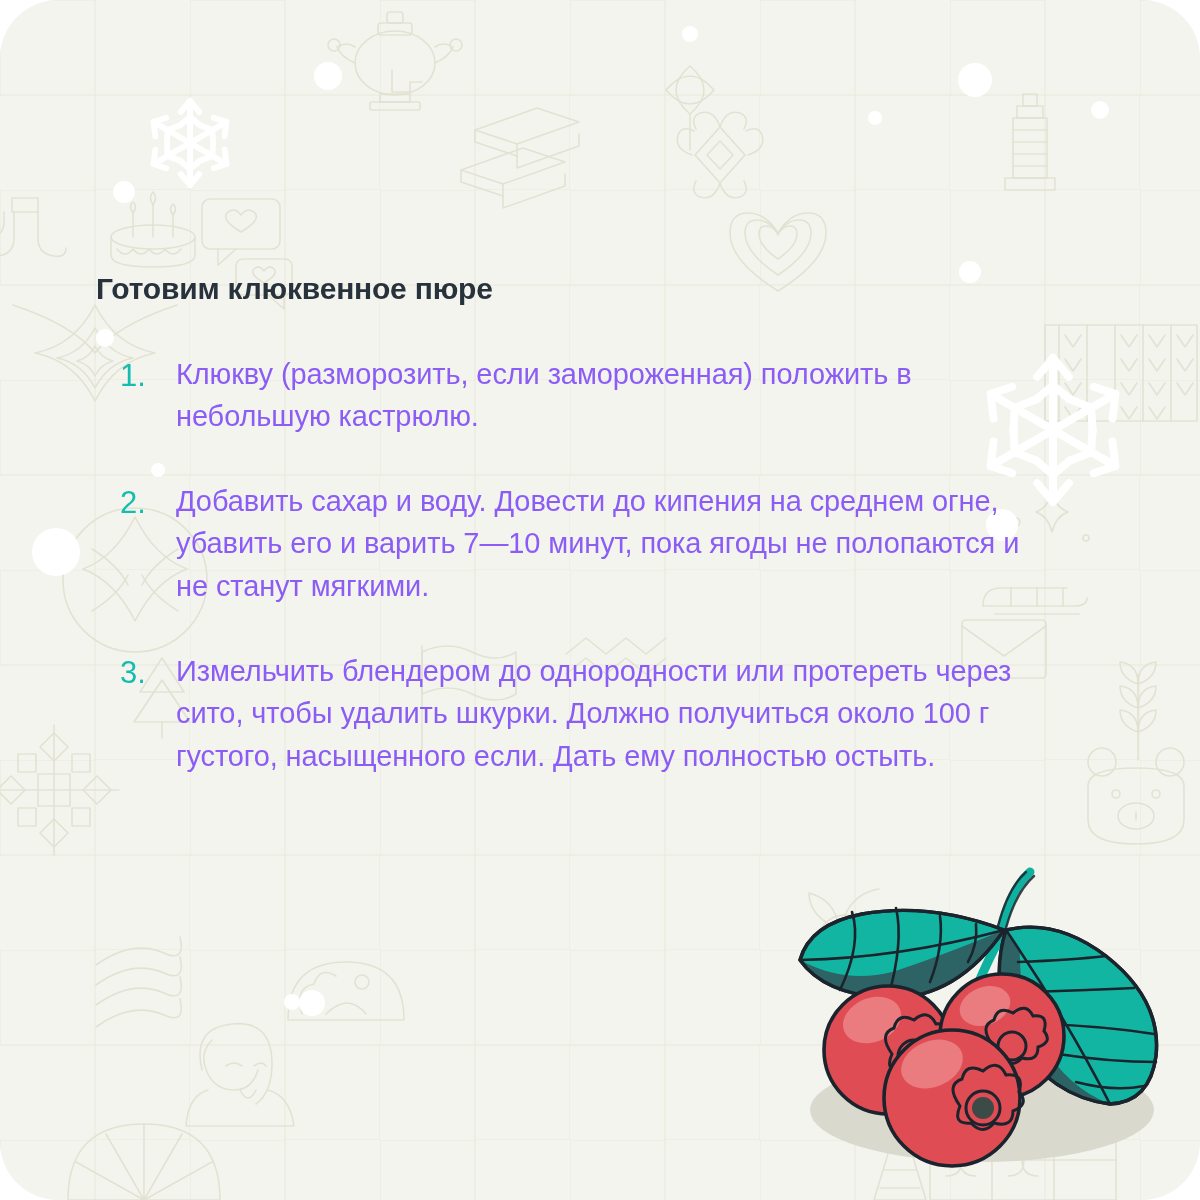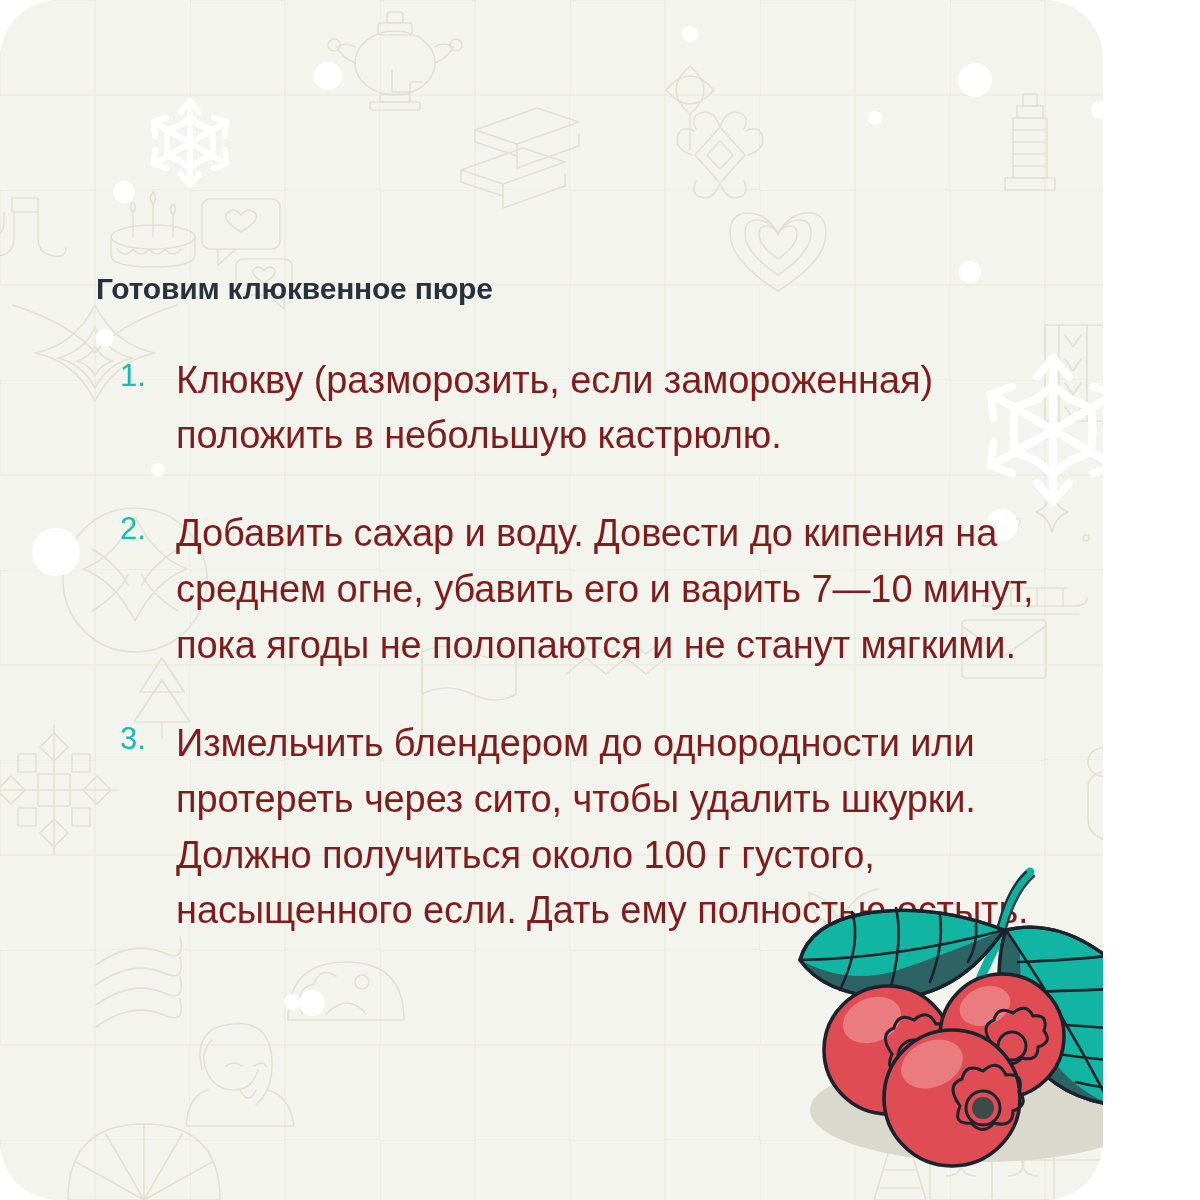--- a/index.html
+++ b/index.html
@@ -9,21 +9,21 @@
   }
   body {
     width: 1200px;
     height: 1200px;
     overflow: hidden;
     font-family: "Liberation Sans", "DejaVu Sans", sans-serif;
   }
 
   #card {
     position: relative;
-    width: 1103px;
+    width: 1200px;
     height: 1200px;
     background: #f4f4ee;
     border-radius: 58px;
     overflow: hidden;
     box-sizing: border-box;
   }
 
   
   .bg-layer {
     position: absolute;
@@ -76,22 +76,22 @@
     top: 0;
     width: 46px;
     text-align: left;
     color: #14bdb0;
     font-size: 31px;
     font-weight: normal;
     line-height: 1.47;
   }
 
   .step-text {
-    color: #7f1d1d;
-    font-size: 38px;
+    color: #8b5cf6;
+    font-size: 29px;
     line-height: 1.47;
     font-weight: normal;
     letter-spacing: -0.1px;
   }
 
   
   #cranberry-illustration {
     position: absolute;
     left: 780px;
     top: 848px;

